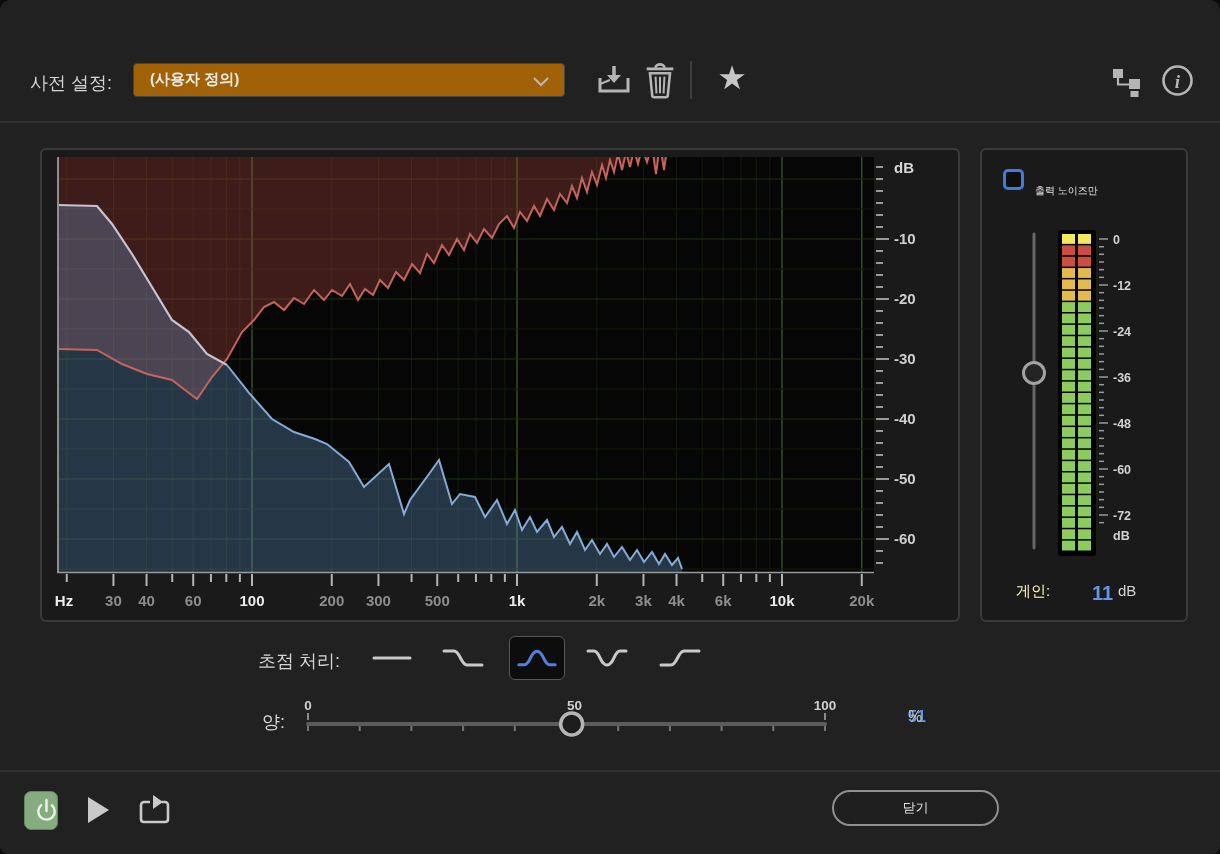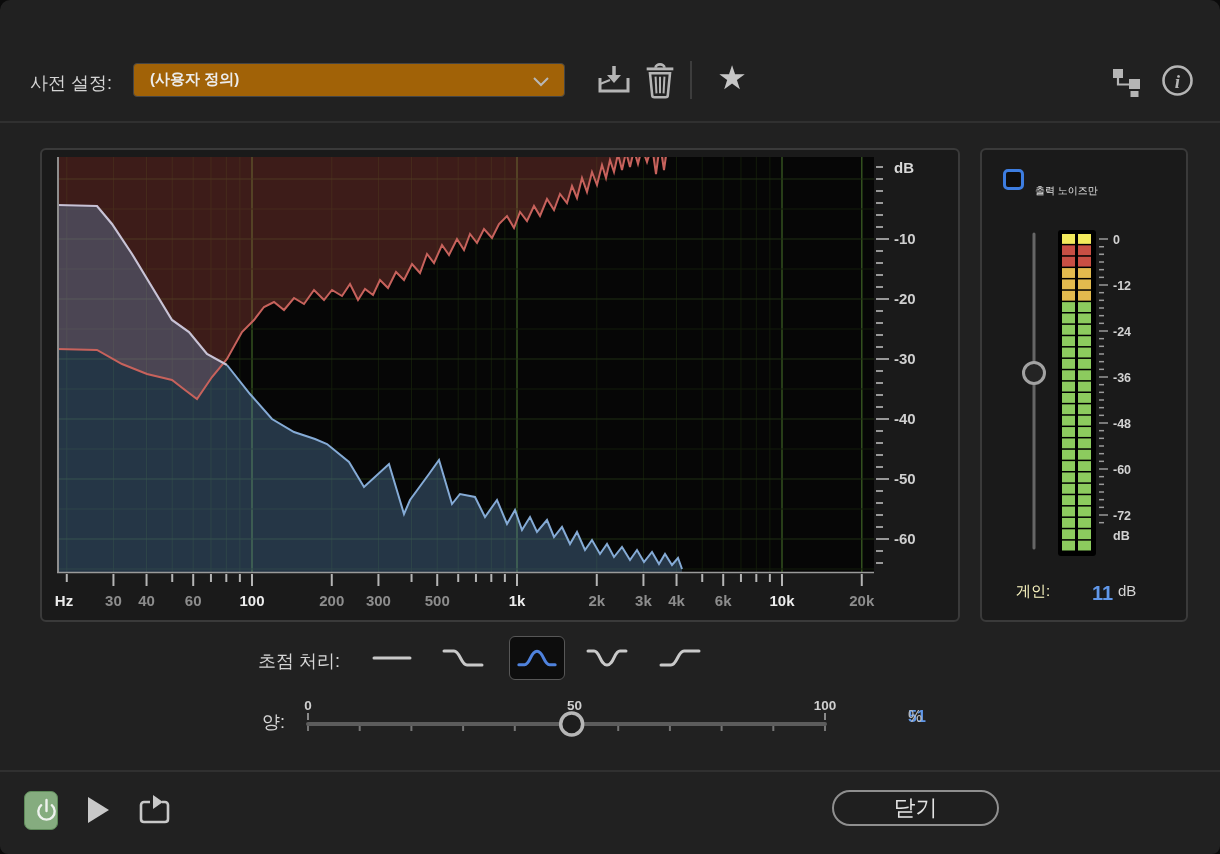--- a/index.html
+++ b/index.html
@@ -41,21 +41,21 @@
   .focus-btn{position:absolute;top:636px;width:56px;height:44px;display:flex;align-items:center;
              justify-content:center;background:transparent;border:none;border-radius:6px;}
   .focus-btn.selected{background:#0d0d0d;border:1.5px solid #575757;}
   
   #amount-value{position:absolute;left:908px;top:708px;font-size:16px;font-weight:bold;color:#6097e8;}
   #amount-unit{position:absolute;left:908px;top:708px;font-size:16px;color:#bdbdbd;}
   
   .power-btn{position:absolute;left:24px;top:791px;width:34px;height:39px;background:#85ac7f;
              border:1.5px solid #5e8a59;border-radius:7px;box-sizing:border-box;}
   .pill-btn{position:absolute;top:790px;width:167px;height:36px;border:2px solid #8f8f8f;border-radius:18px;
-            background:#1f1f1f;color:#e3e3e3;font-size:22px;font-family:"Liberation Sans",sans-serif;}
+            background:#1f1f1f;color:#e3e3e3;font-size:13px;font-family:"Liberation Sans",sans-serif;}
 </style>
 </head>
 <body>
 
 <div id="app">
 
 
   <div class="row-label" style="left:30px;top:71px;">사전 설정:</div>
   <div class="dropdown">
     <span class="val">(사용자 정의)</span>

